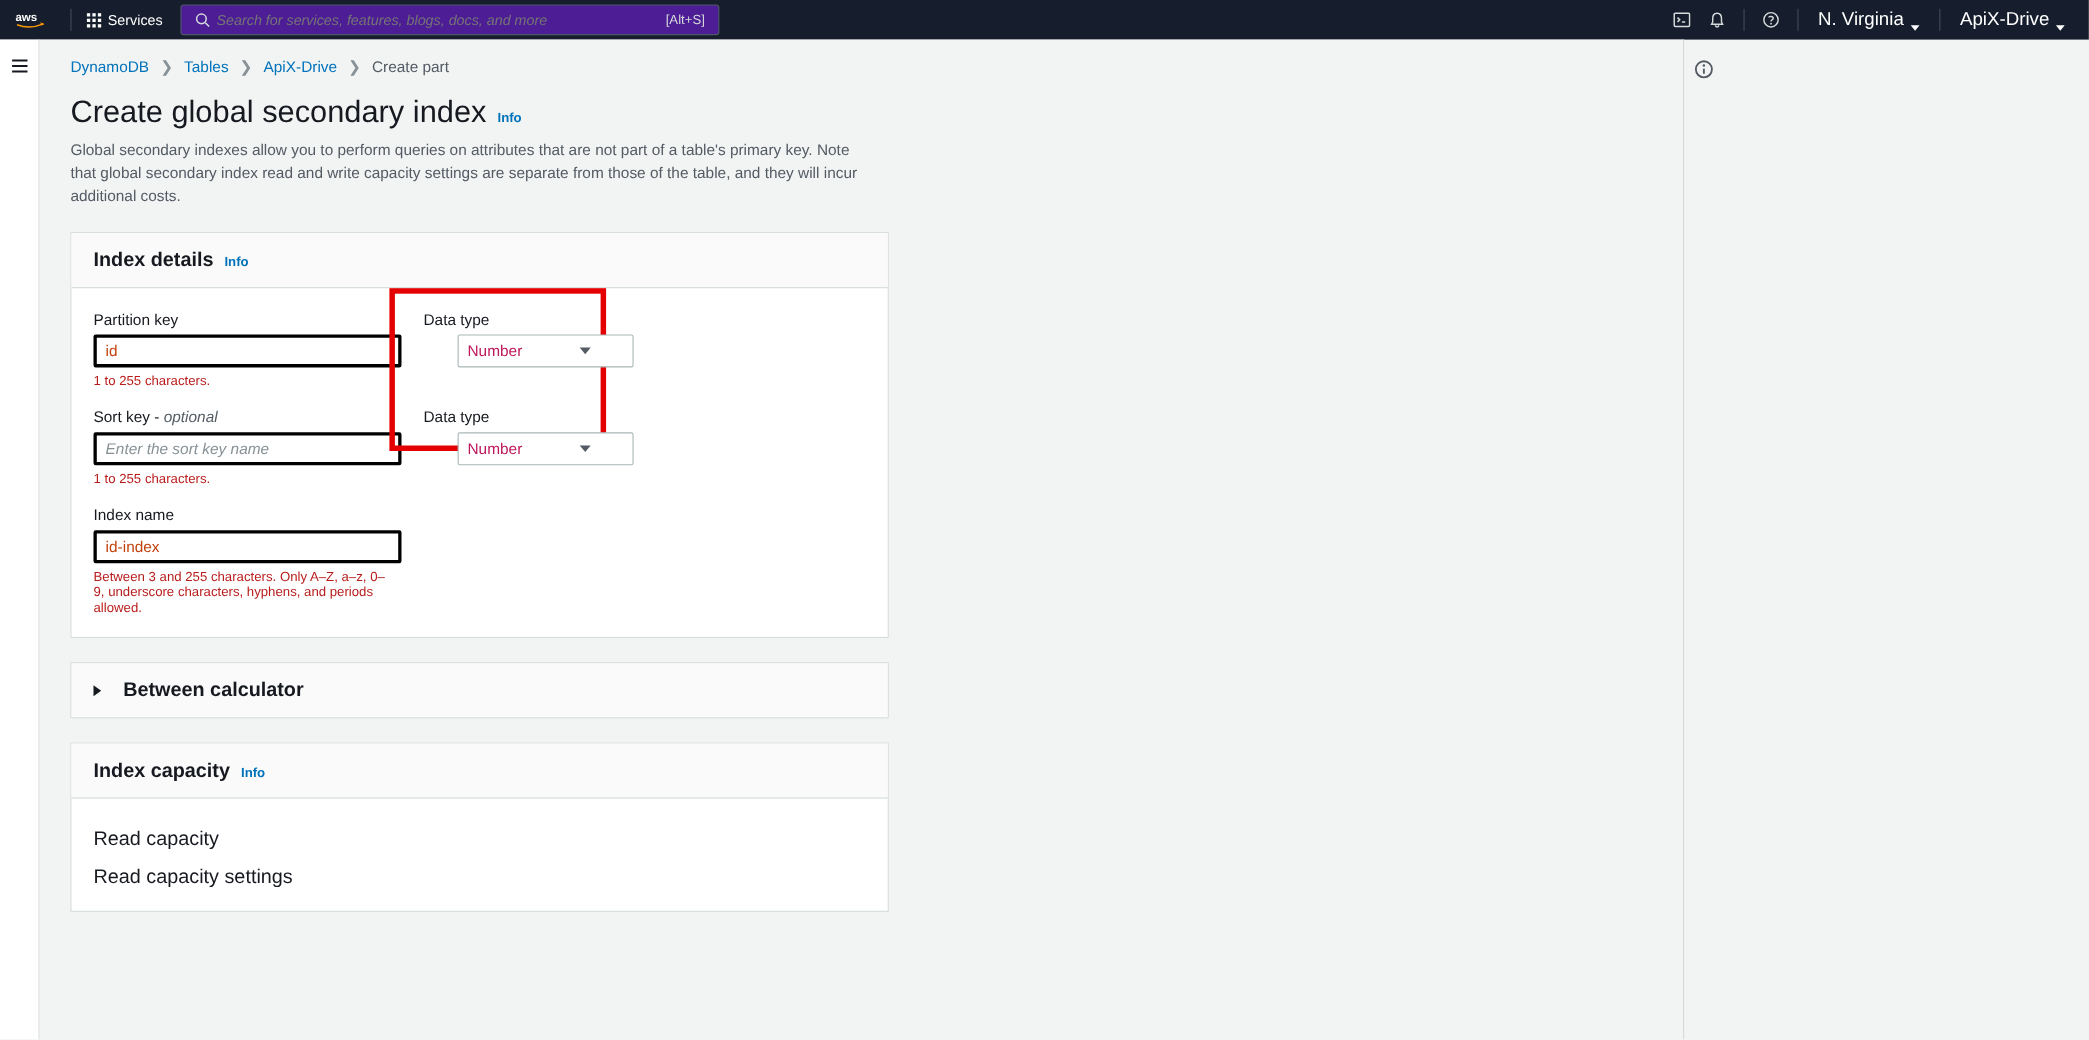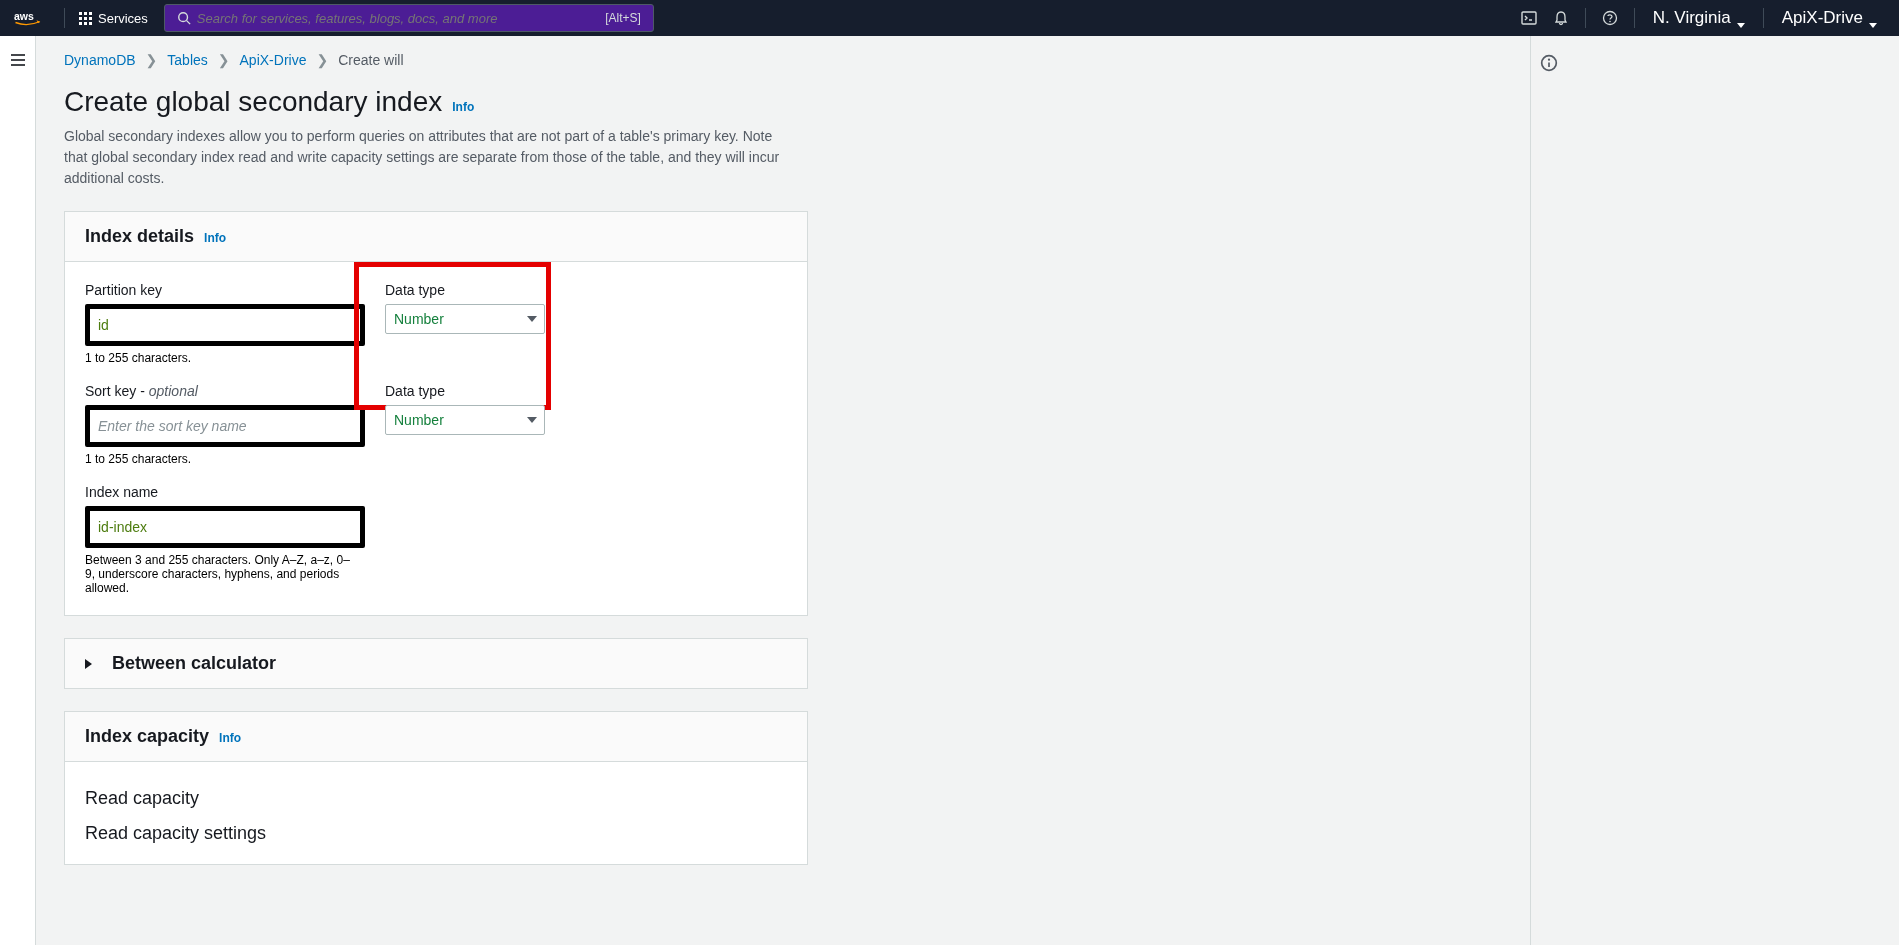--- a/index.html
+++ b/index.html
@@ -51,26 +51,26 @@
     
     .expand-caret { display: inline-block; width: 0; height: 0; border-top: 5px solid transparent; border-bottom: 5px solid transparent; border-left: 7px solid #16191f; margin-right: 10px; cursor: pointer; }
     
     
     .form-row { display: flex; gap: 20px; margin-bottom: 18px; }
     .form-col { display: flex; flex-direction: column; }
     .form-col.w-280 { width: 280px; }
     .form-col.w-160 { width: 160px; }
     .form-label { font-size: 14px; color: #16191f; margin-bottom: 6px; }
     .form-label .optional { font-style: italic; color: #545b64; }
-    .text-input { height: 30px; border: 5px solid #000000; border-radius: 2px; padding: 16px 8px; font-size: 14px; color: #4d7c0f; }
+    .text-input { height: 30px; border: 3px solid #000000; border-radius: 2px; padding: 0 8px; font-size: 14px; color: #c2410c; }
     .text-input::placeholder { color: #879196; font-style: italic; }
     .select-wrap { position: relative; }
-    .select-input { height: 30px; border: 1px solid #aab7b8; border-radius: 2px; padding: 0 28px 0 8px; font-size: 14px; color: #15803d; background: #fff; width: 100%; appearance: none; cursor: pointer; }
+    .select-input { height: 30px; border: 1px solid #aab7b8; border-radius: 2px; padding: 0 28px 0 8px; font-size: 14px; color: #be185d; background: #fff; width: 100%; appearance: none; cursor: pointer; margin-left: 31px; }
     .select-caret { position: absolute; right: 8px; top: 50%; transform: translateY(-50%); pointer-events: none; width: 0; height: 0; border-left: 5px solid transparent; border-right: 5px solid transparent; border-top: 6px solid #545b64; }
-    .helper-text { font-size: 12px; color: #000000; margin-top: 5px; }
+    .helper-text { font-size: 12px; color: #b91c1c; margin-top: 5px; }
     
     .highlight-box { position: absolute; border: 5px solid #e40000; pointer-events: none; }
     
     .subsection-h { font-size: 18px; font-weight: 400; margin-bottom: 14px; margin-top: 6px; }
     .subsection-label { font-size: 18px; color: #16191f; }
   </style>
 </head>
 <body>
 
 <div class="top-nav">
@@ -151,21 +151,21 @@
   <div class="main-area">
     <div class="content-wrapper">
 
       <div class="breadcrumb">
         <a>DynamoDB</a>
         <span class="chevron">❯</span>
         <a>Tables</a>
         <span class="chevron">❯</span>
         <a>ApiX-Drive</a>
         <span class="chevron">❯</span>
-        <span class="current">Create will</span>
+        <span class="current">Create part</span>
       </div>
 
       <div class="page-title-row">
         <h1>Create global secondary index</h1>
         <span class="info-link">Info</span>
       </div>
       <p class="page-desc">Global secondary indexes allow you to perform queries on attributes that are not part of a table's primary key. Note that global secondary index read and write capacity settings are separate from those of the table, and they will incur additional costs.</p>
 
       <div class="panel">
         <div class="panel-header">

